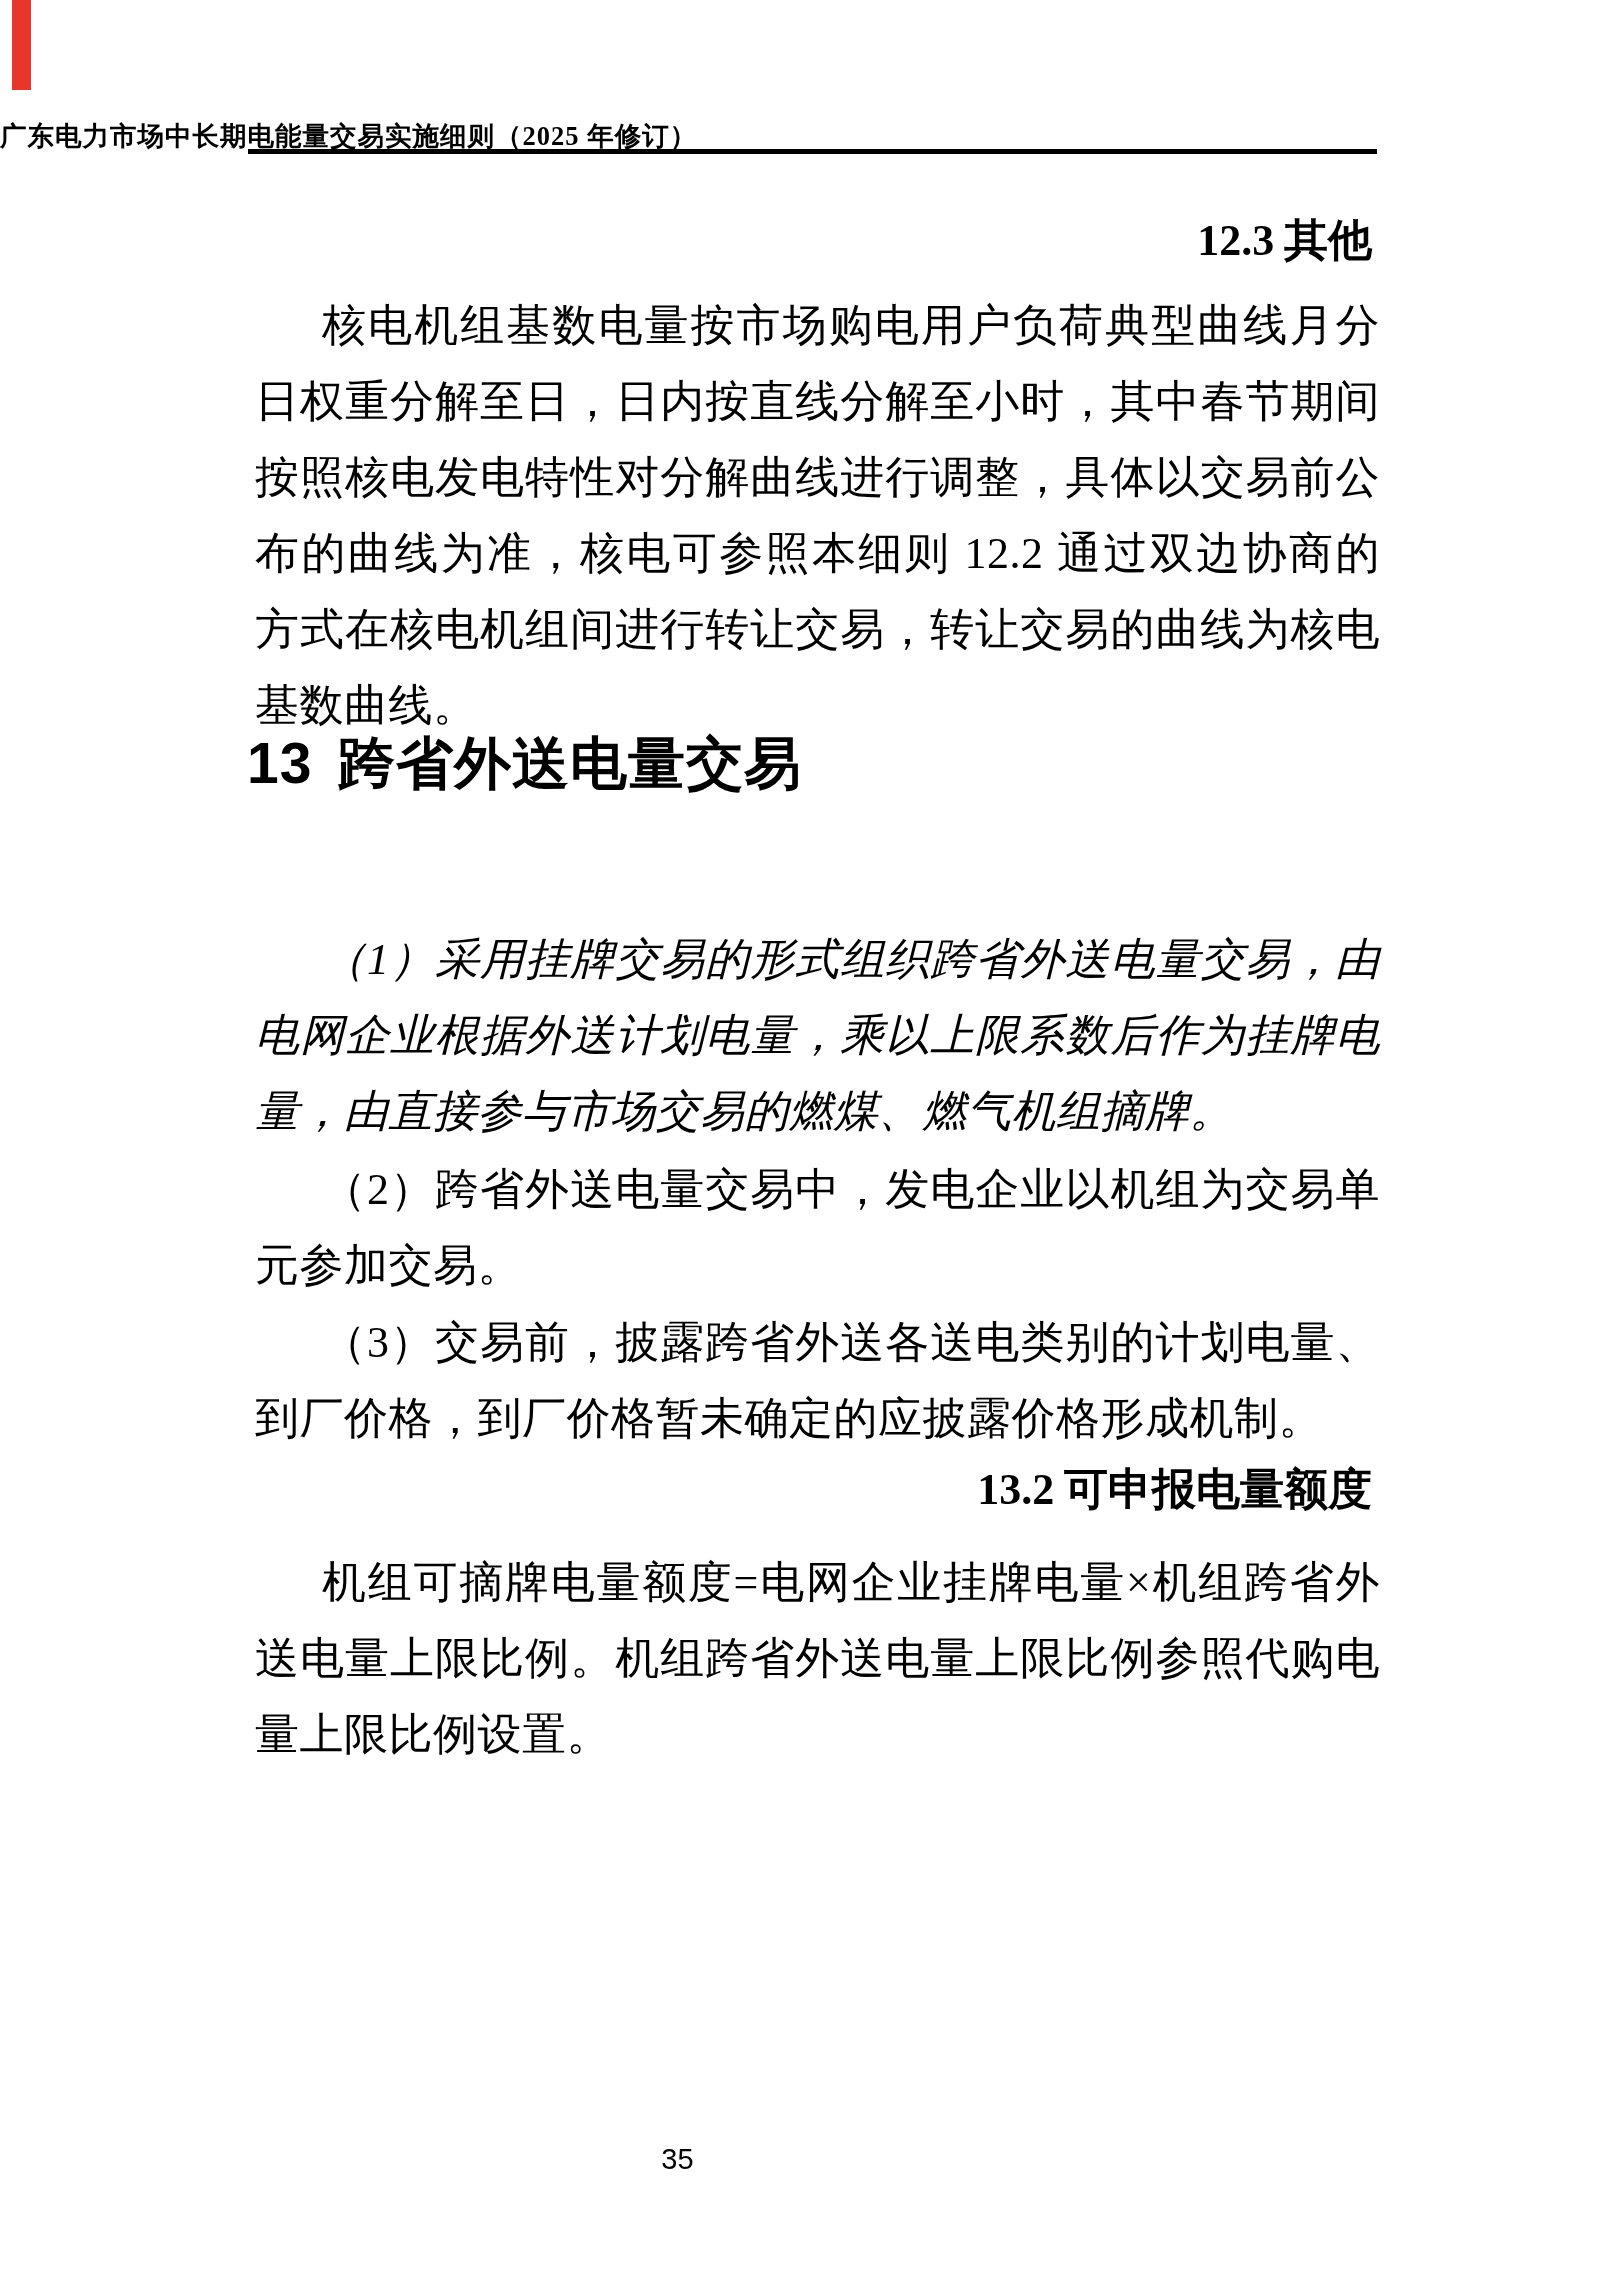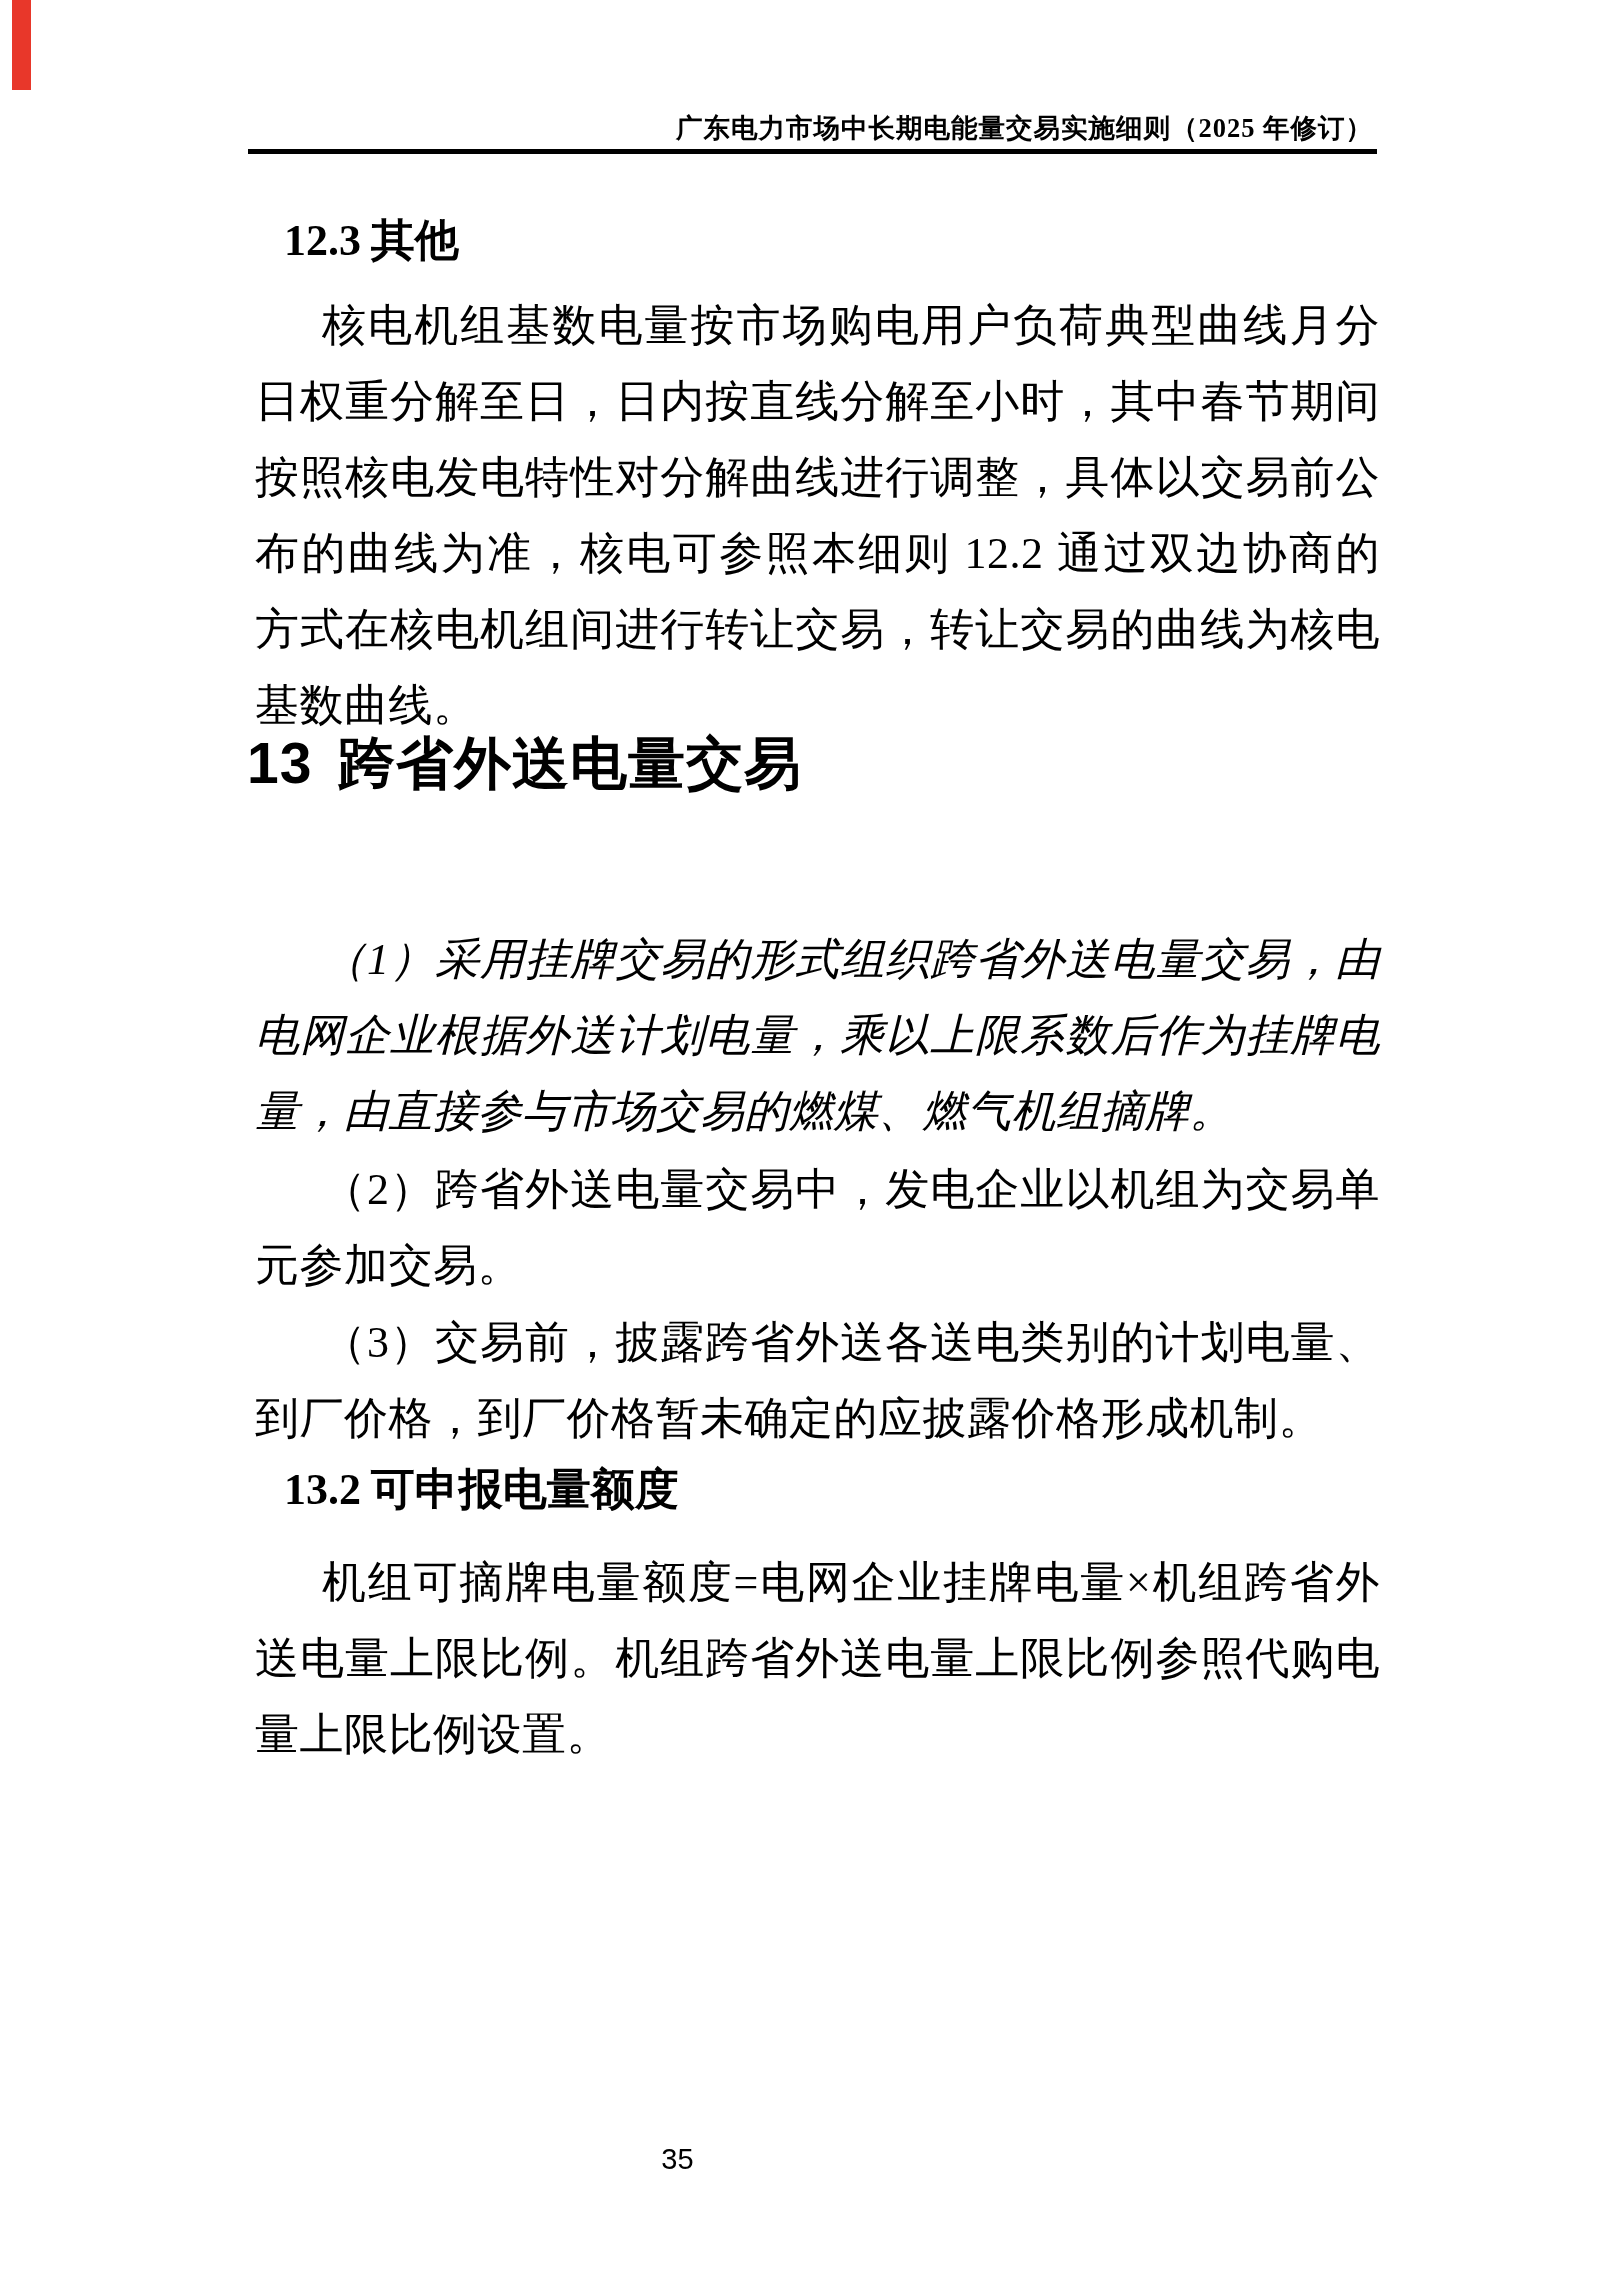--- a/index.html
+++ b/index.html
@@ -19,24 +19,24 @@
   }
   .red-mark {
     position: absolute;
     left: 11.8px;
     top: 0;
     width: 19.6px;
     height: 90px;
   }
   .header-title {
     position: absolute;
-    top: 112px;
+    top: 120px;
     left: 0;
     width: 1373px;
-    text-align: right;
+    text-align: left;
     font-size: 26.5px;
     font-weight: bold;
     line-height: 33px;
     letter-spacing: 1px;
   }
   .header-rule {
     position: absolute;
     top: 149px;
     left: 248px;
     width: 1129px;
@@ -48,20 +48,21 @@
     left: 247px;
     width: 1125px;
   }
   .h2 {
     left: 284px;
     width: 1088px;
     font-size: 44px;
     font-weight: bold;
     line-height: 59px;
     font-family: "Liberation Serif", serif;
+    text-align: right;
   }
   .h2 .sec-num { margin-right: 9.8px; }
   .h1 {
     font-size: 57px;
     font-weight: bold;
     line-height: 69px;
     font-family: "Liberation Sans", sans-serif;
     letter-spacing: 1px;
   }
   .h1 .sec-num { margin-right: 25.5px; }

